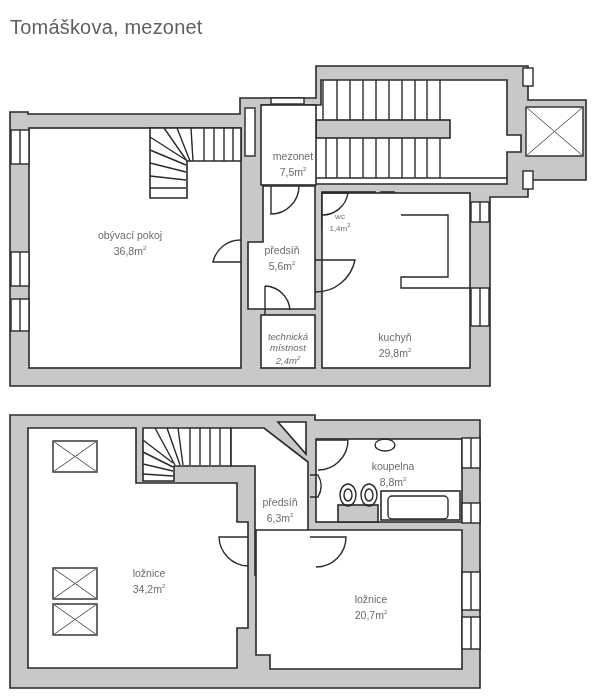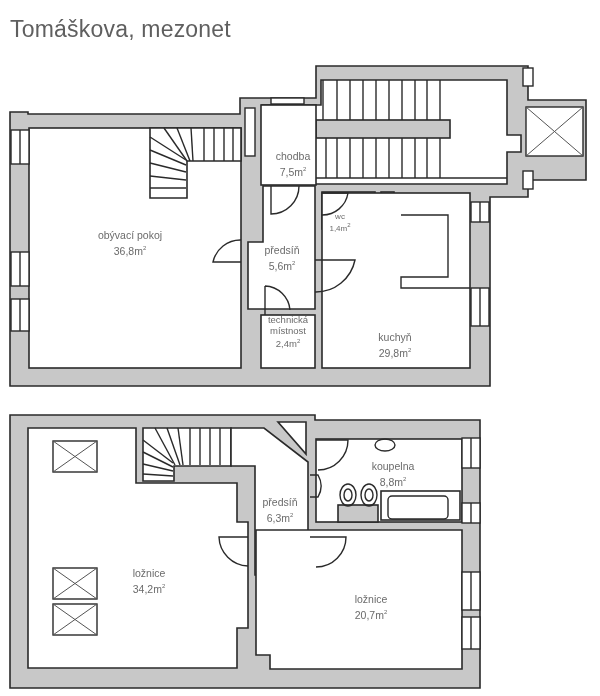--- a/index.html
+++ b/index.html
@@ -1,17 +1,17 @@
 <!DOCTYPE html>
 <html><head>
 <meta charset="utf-8">
 <style>
   html, body { margin: 0; padding: 0; background: #ffffff; }
   body { width: 600px; height: 696px; position: relative; overflow: hidden; font-family: "DejaVu Sans", sans-serif; }
-  .title { position: absolute; left: 10px; top: 16px; font-size: 23px; color: #5f5f5f; letter-spacing: 0.2px; font-weight: normal; font-family: "Liberation Sans", sans-serif; }
+  .title { position: absolute; left: 10px; top: 16px; font-size: 20px; color: #5f5f5f; letter-spacing: 0.2px; font-weight: normal; font-family: "Liberation Sans", sans-serif; }
   svg.plan { position: absolute; left: 0; top: 0; }
   .wall { fill: #c8c8c8; stroke: #2a2a2a; stroke-width: 1.6; }
   .room { fill: #ffffff; stroke: #2a2a2a; stroke-width: 1.6; }
   .line { stroke: #2a2a2a; stroke-width: 1.4; fill: none; }
   .thin { stroke: #555; stroke-width: 1; fill: none; }
   .win { fill: #ffffff; stroke: #2a2a2a; stroke-width: 1.4; }
   .lbl { position: absolute; text-align: center; color: #6b6b6b; font-size: 10.5px; line-height: 13px; font-family: "Liberation Sans", sans-serif; transform: translateX(-50%); white-space: nowrap; }
   .lbl .area { font-size: 10.5px; }
   .lbl sup { font-size: 6px; }
 </style>
@@ -181,36 +181,36 @@
     <path class="line" d="M310 475 H318 A22 22 0 0 1 318 497 H310"></path>
     <path class="line" d="M310 537 H346 A30 30 0 0 1 316 567"></path>
   </g>
 </svg>
 
 <div class="lbl" style="left:130px; top:229px;">
   <div>obývací pokoj</div>
   <div class="area"><span>36,8m</span><sup>2</sup></div>
 </div>
 <div class="lbl" style="left:293px; top:150px;">
-  <div>chodba</div>
+  <div>mezonet</div>
   <div class="area"><span>7,5m</span><sup>2</sup></div>
 </div>
 <div class="lbl" style="left:340px; top:212px; font-size:8px; line-height:9px;">
   <div>wc</div>
   <div style="font-size:8px;"><span>1,4m</span><sup>2</sup></div>
 </div>
 <div class="lbl" style="left:282px; top:244px;">
   <div>předsíň</div>
   <div class="area"><span>5,6m</span><sup>2</sup></div>
 </div>
 <div class="lbl" style="left:395px; top:300px;margin-top:31px;">
   <div>kuchyň</div>
   <div class="area"><span>29,8m</span><sup>2</sup></div>
 </div>
-<div class="lbl" style="left:288px; top:314px; font-size:9.5px; line-height:11px;">
+<div class="lbl" style="left:288px; top:331px; font-size:9.5px; line-height:11px;font-style:italic;">
   <div>technická</div>
   <div>místnost</div>
   <div><span>2,4m</span><sup>2</sup></div>
 </div>
 
 <div class="lbl" style="left:149px; top:567px;">
   <div>ložnice</div>
   <div class="area"><span>34,2m</span><sup>2</sup></div>
 </div>
 <div class="lbl" style="left:280px; top:496px;">

